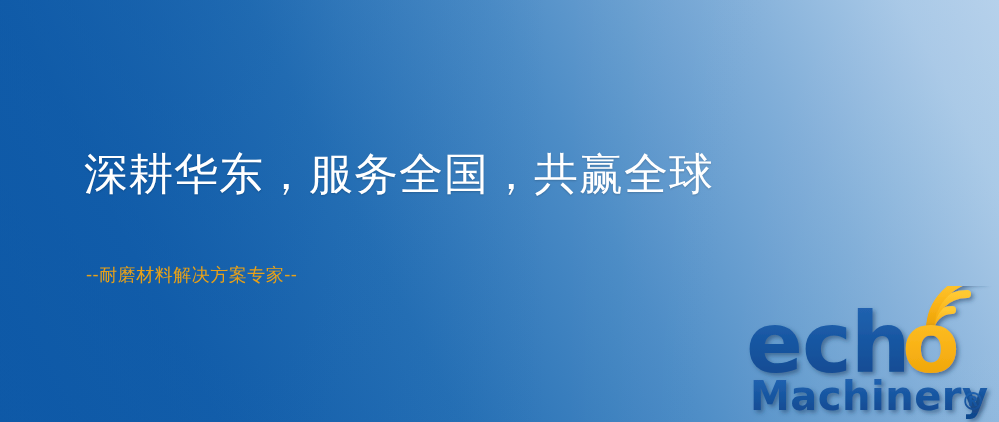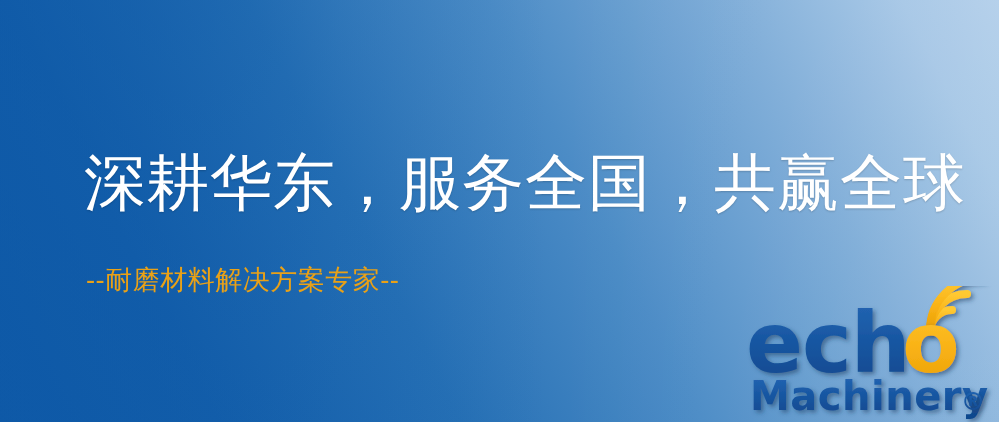--- a/index.html
+++ b/index.html
@@ -41,37 +41,37 @@
     pointer-events: none;
   }
 
   
   .headline {
     position: absolute;
     left: 84px;
     top: 152px;
     margin: 0;
     font-family: "DejaVu Serif", "Liberation Serif", serif;
-    font-size: 62px;
+    font-size: 44px;
     line-height: 1;
     font-weight: 400;
     color: #ffffff;
     letter-spacing: 1px;
     white-space: nowrap;
     text-shadow: 0 1px 2px rgba(0,0,0,0.18);
   }
 
   
   .subtitle {
     position: absolute;
     left: 86px;
     top: 266px;
     margin: 0;
     font-family: "DejaVu Serif", "Liberation Serif", serif;
-    font-size: 27px;
+    font-size: 18px;
     line-height: 1;
     font-weight: 400;
     color: #e9a117;
     letter-spacing: 0.5px;
     white-space: nowrap;
   }
 
   
   #logo {
     position: absolute;

